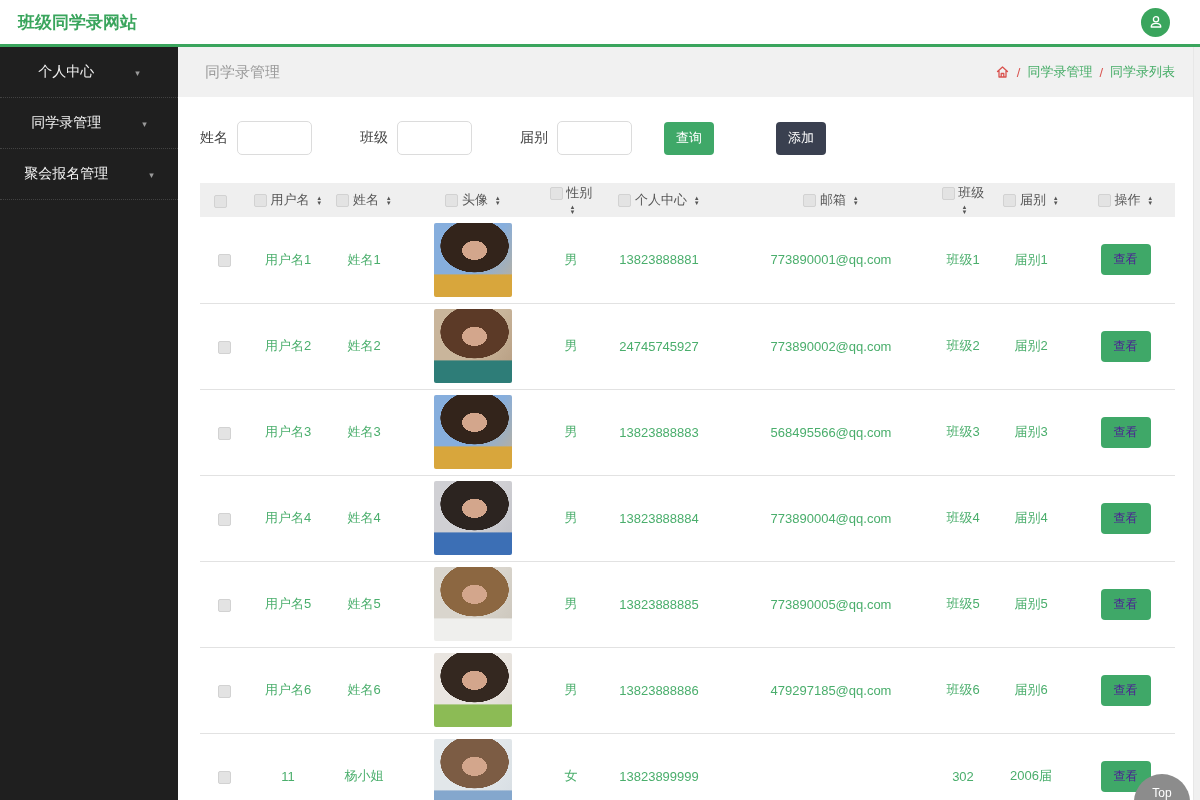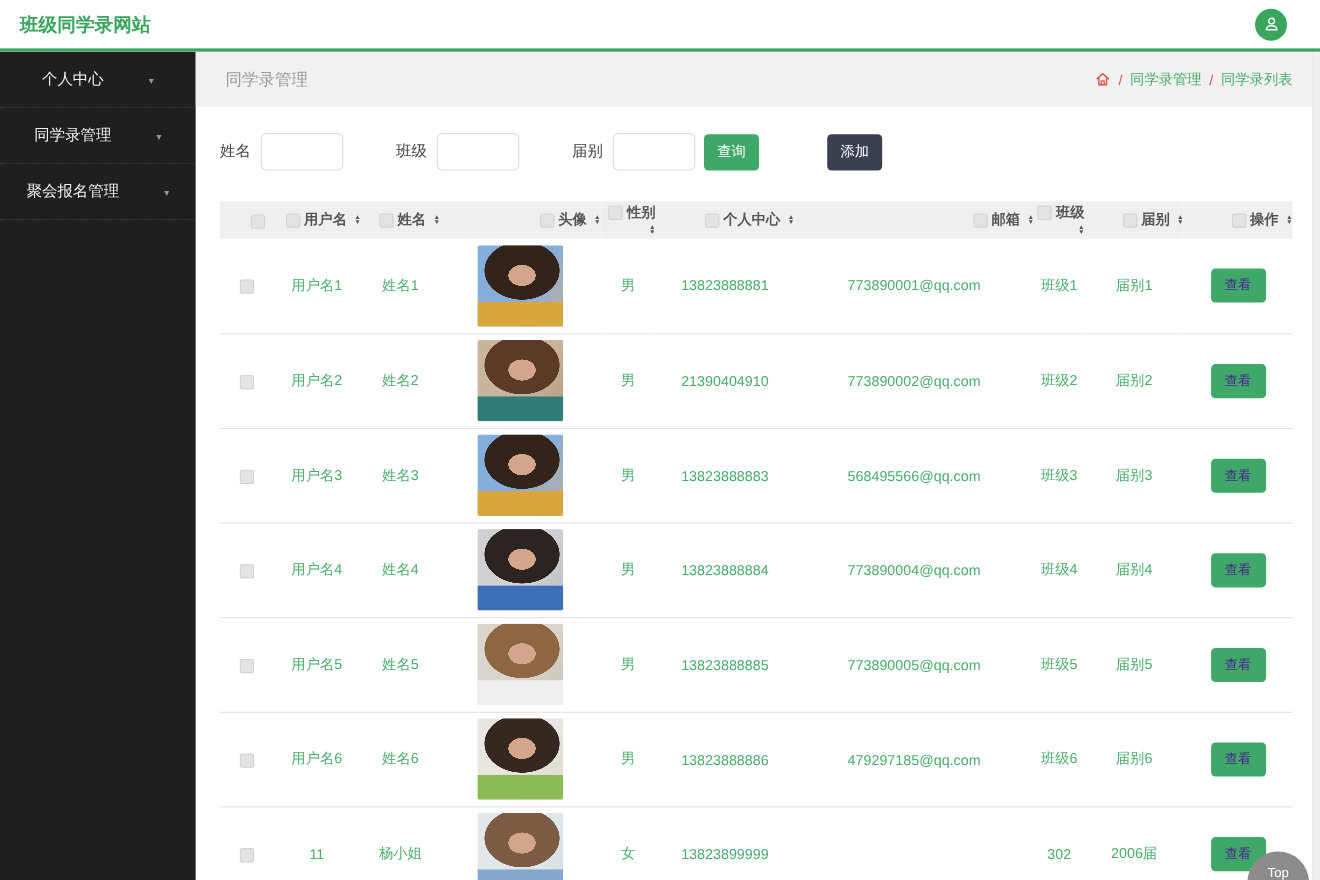--- a/index.html
+++ b/index.html
@@ -52,27 +52,27 @@
   .field-group label { font-size:14px; color:#444; margin-right:9px; }
   .field-group input {
     width:75px; height:34px; border:1px solid #dcdcdc; border-radius:5px;
     outline:none; padding:0 8px; font-size:13px; background:#fff;
   }
   .btn {
     height:33px; padding:0 12px; border:none; border-radius:4px;
     color:#fff; font-size:13px; cursor:pointer;
     font-family:"Liberation Sans","DejaVu Sans",sans-serif;
   }
-  .btn-query { background:var(--btn-green,#3fa868); margin-right:14px; }
+  .btn-query { background:var(--btn-green,#3fa868); margin-right:14px;margin-left:24px; }
   .btn-add { background:var(--btn-dark,#3a4050);margin-left:48px; }
   
   table { border-collapse:collapse; table-layout:fixed; width:975px; margin-top:28px; }
   thead th {
-    background:#efefef; height:34px; font-size:13px; font-weight:bold;
-    color:#565656; text-align:right; cursor:pointer;
+    background:#efefef; height:34px; font-size:13px; font-weight:normal;
+    color:#565656; text-align:center; cursor:pointer;
   }
   tbody td {
     height:86px; text-align:center; font-size:13px;
     color:var(--row-green,#4aae6c);
     border-bottom:1px solid #e2e2e2; vertical-align:middle;
   }
   .sort { display:inline-flex; flex-direction:column; vertical-align:middle; margin-left:3px; }
   .sort i { font-style:normal; font-size:6px; line-height:5px; color:#555; }
   .cb {
     display:inline-block; width:13px; height:13px; background:#e3e3e3;
@@ -280,21 +280,21 @@
   </tr>
 
   <tr>
     <td><span class="cb"></span></td>
     <td>用户名2</td>
     <td>姓名2</td>
     <td>
               <div class="avatar" style="background: radial-gradient(16% 13% at 52% 37%, rgb(211, 166, 140) 0px, rgb(211, 166, 140) 99%, transparent 100%), radial-gradient(44% 36% at 52% 31%, rgb(92, 58, 39) 0px, rgb(92, 58, 39) 99%, transparent 100%), linear-gradient(0deg, rgb(46, 125, 120) 0px, rgb(46, 125, 120) 30%, transparent 31%), linear-gradient(125deg, rgb(201, 181, 155) 0px, rgb(201, 181, 155) 55%, rgb(180, 154, 126) 100%);"></div>
             </td>
     <td>男</td>
-    <td>21390404910</td>
+    <td>24745745927</td>
     <td>773890002@qq.com</td>
     <td>班级2</td>
     <td>届别2</td>
     <td><button class="view-btn">查看</button></td>
   </tr>
 
   <tr>
     <td><span class="cb"></span></td>
     <td>用户名3</td>
     <td>姓名3</td>

